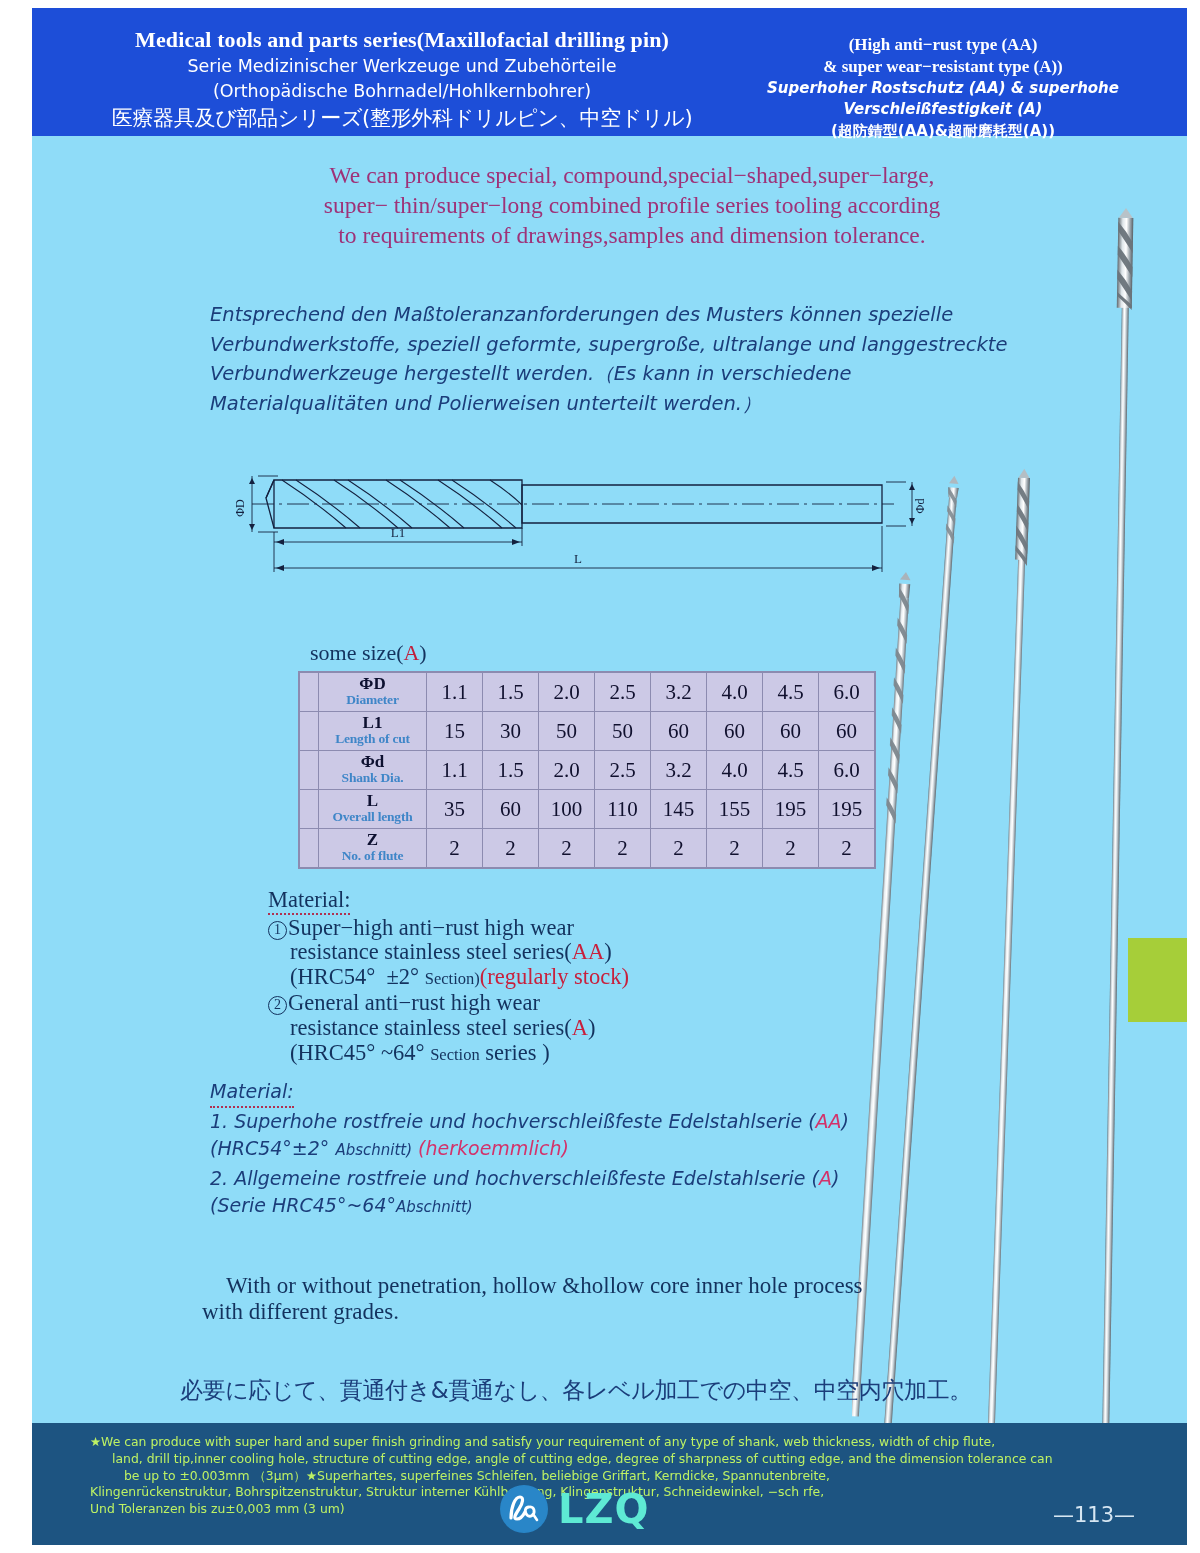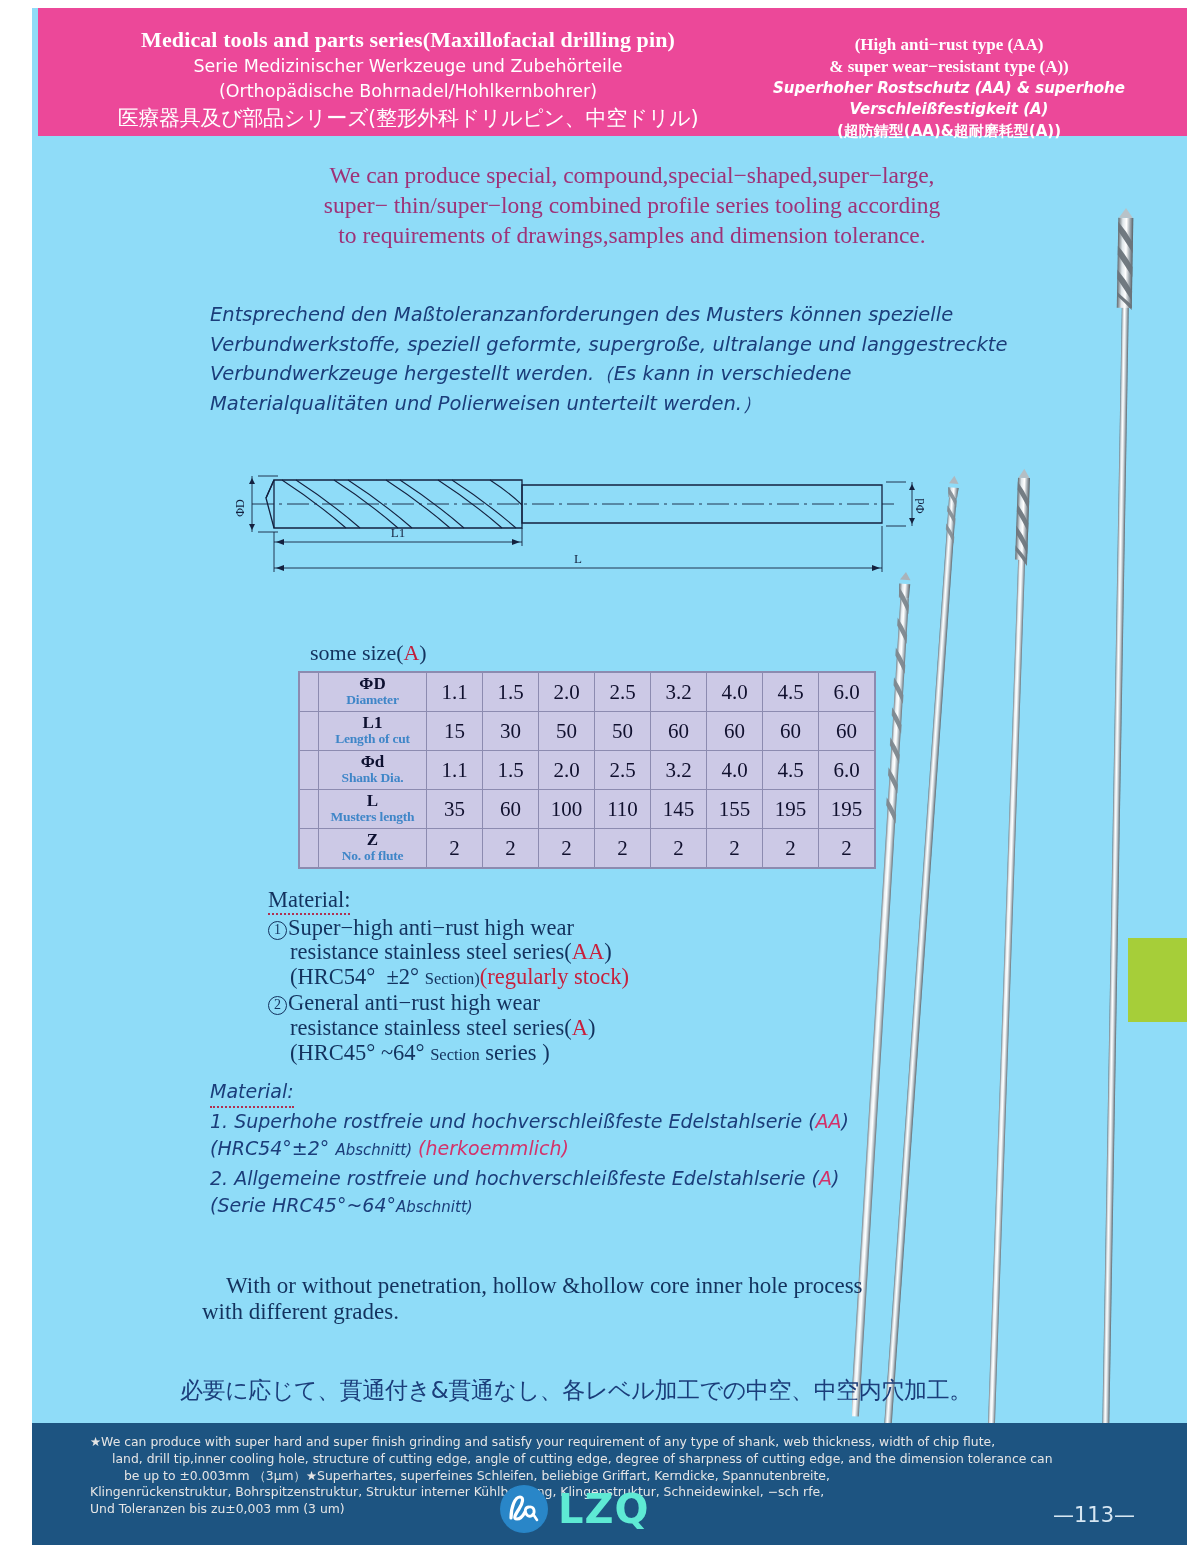--- a/index.html
+++ b/index.html
@@ -21,23 +21,22 @@
     left: 32px; top: 8px;
     width: 1155px; height: 1537px;
     background: #8fdcf8;
     overflow: hidden;
   }
   
   #header {
     position: absolute;
     left: 0; top: 0;
     width: 1155px; height: 128px;
-    background: #ec4899;
+    background: #1d4ed8;
     color: #ffffff;
-    margin-left: 6px;
   }
   #header .hdr-left {
     position: absolute;
     left: 40px; top: 18px;
     width: 660px;
     text-align: center;
   }
   #header .hl1 {
     font-family: "Liberation Serif", serif;
     font-size: 22px; font-weight: 600;
@@ -266,21 +265,21 @@
     color: #ffffff;
     z-index: 7;
   }
   #footer .ftxt {
     position: absolute;
     left: 58px; top: 11px;
     width: 1060px;
     font-family: "DejaVu Sans", sans-serif;
     font-size: 12.4px;
     line-height: 16.8px;
-    color: #e5e5e5;
+    color: #bef264;
   }
   #footer .ftxt .c { display: block; }
   #footer .ind1 { padding-left: 22px; }
   #footer .ind2 { padding-left: 34px; }
   #logo-wrap {
     position: absolute;
     left: 468px; bottom: 12px;
     display: flex; align-items: center; gap: 10px;
     z-index: 8;
   }
@@ -528,21 +527,21 @@
           <td class="val">2.5</td>
           <td class="val">3.2</td>
           <td class="val">4.0</td>
           <td class="val">4.5</td>
           <td class="val">6.0</td>
         </tr>
         <tr>
           <td class="spacer"></td>
           <td class="rowhead">
             <span class="sym">L</span>
-            <span class="desc">Musters length</span>
+            <span class="desc">Overall length</span>
           </td>
           <td class="val">35</td>
           <td class="val">60</td>
           <td class="val">100</td>
           <td class="val">110</td>
           <td class="val">145</td>
           <td class="val">155</td>
           <td class="val">195</td>
           <td class="val">195</td>
         </tr>

